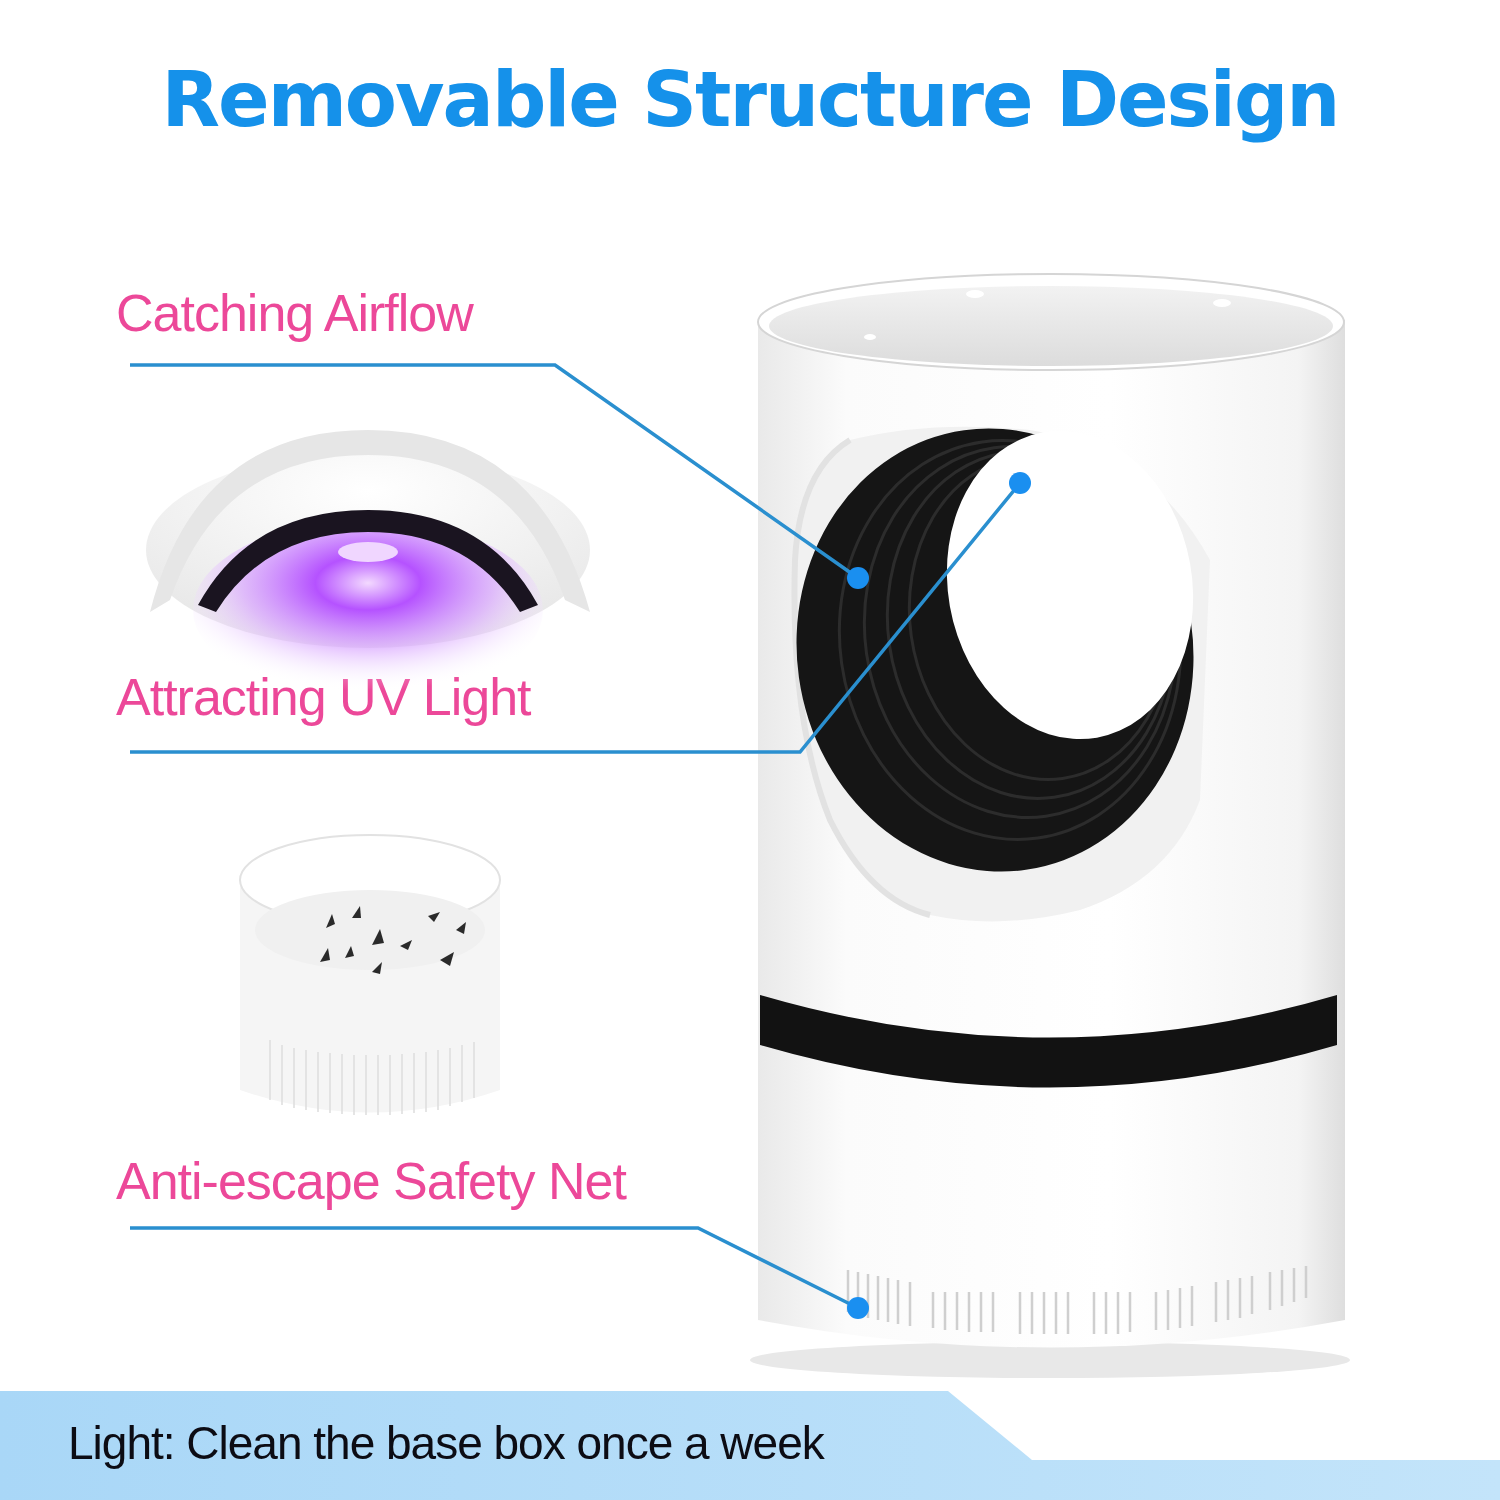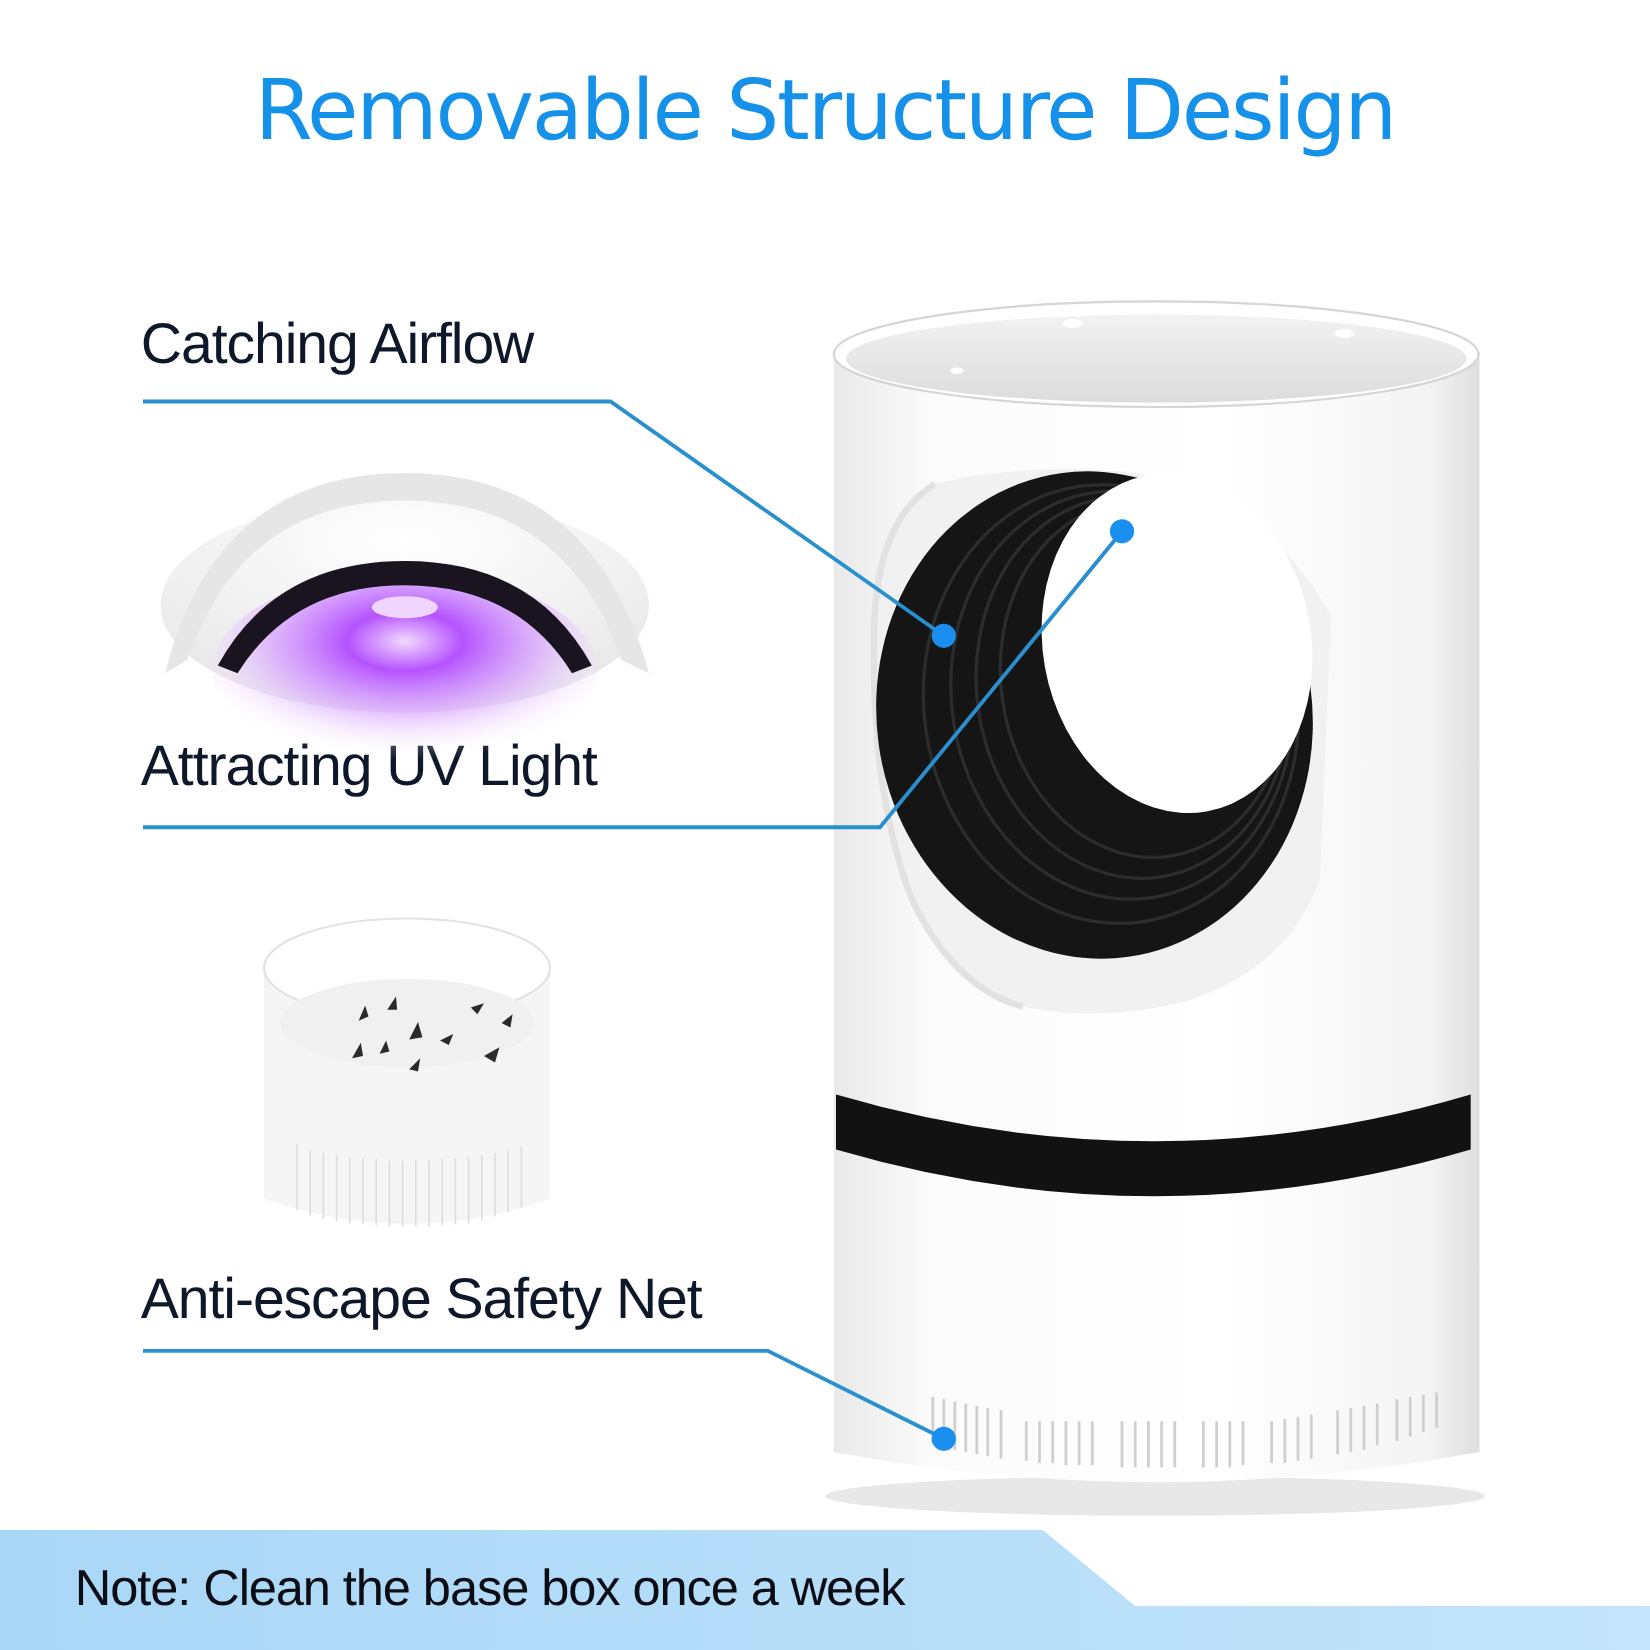--- a/index.html
+++ b/index.html
@@ -1,24 +1,24 @@
 <!DOCTYPE html>
 <html><head>
 <meta charset="utf-8">
 <style>
   html, body { margin: 0; padding: 0; background: #ffffff; }
   body { width: 1500px; height: 1500px; position: relative; overflow: hidden; font-family: "Liberation Sans", sans-serif; }
   .title {
     position: absolute; left: 0; top: 62px; width: 1500px; text-align: center;
-    font-family: "DejaVu Sans", sans-serif; font-weight: normal; font-size: 76px;
+    font-family: "DejaVu Sans", sans-serif; font-weight: bold; font-size: 76px;
     letter-spacing: -2px; color: #1591ea; line-height: 1;
   }
   .label {
-    position: absolute; left: 128px; font-family: "Liberation Sans", sans-serif;
-    font-size: 52px; color: #0f172a; line-height: 1; letter-spacing: -1px;
+    position: absolute; left: 116px; font-family: "Liberation Sans", sans-serif;
+    font-size: 52px; color: #ec4899; line-height: 1; letter-spacing: -1px;
   }
   svg.overlay { position: absolute; left: 0; top: 0; }
   .note-text {
     position: absolute; left: 68px; top: 1420px; font-family: "Liberation Sans", sans-serif;
     font-size: 46px; color: #0c0c14; letter-spacing: -1px; line-height: 1;
   }
 </style>
 </head>
 <body>
 
@@ -179,13 +179,13 @@
   </g>
   <g fill="#1a8ff0">
     <circle cx="858" cy="578" r="11"></circle>
     <circle cx="1020" cy="483" r="11"></circle>
     <circle cx="858" cy="1308" r="11"></circle>
   </g>
 
   <path d="M0 1391 L948 1391 L1032 1460 L1500 1460 L1500 1500 L0 1500 Z" fill="url(#noteGrad)"></path>
 </svg>
 
-<div class="note-text">Note: Clean the base box once a week</div>
+<div class="note-text">Light: Clean the base box once a week</div>
 
 </body></html>

